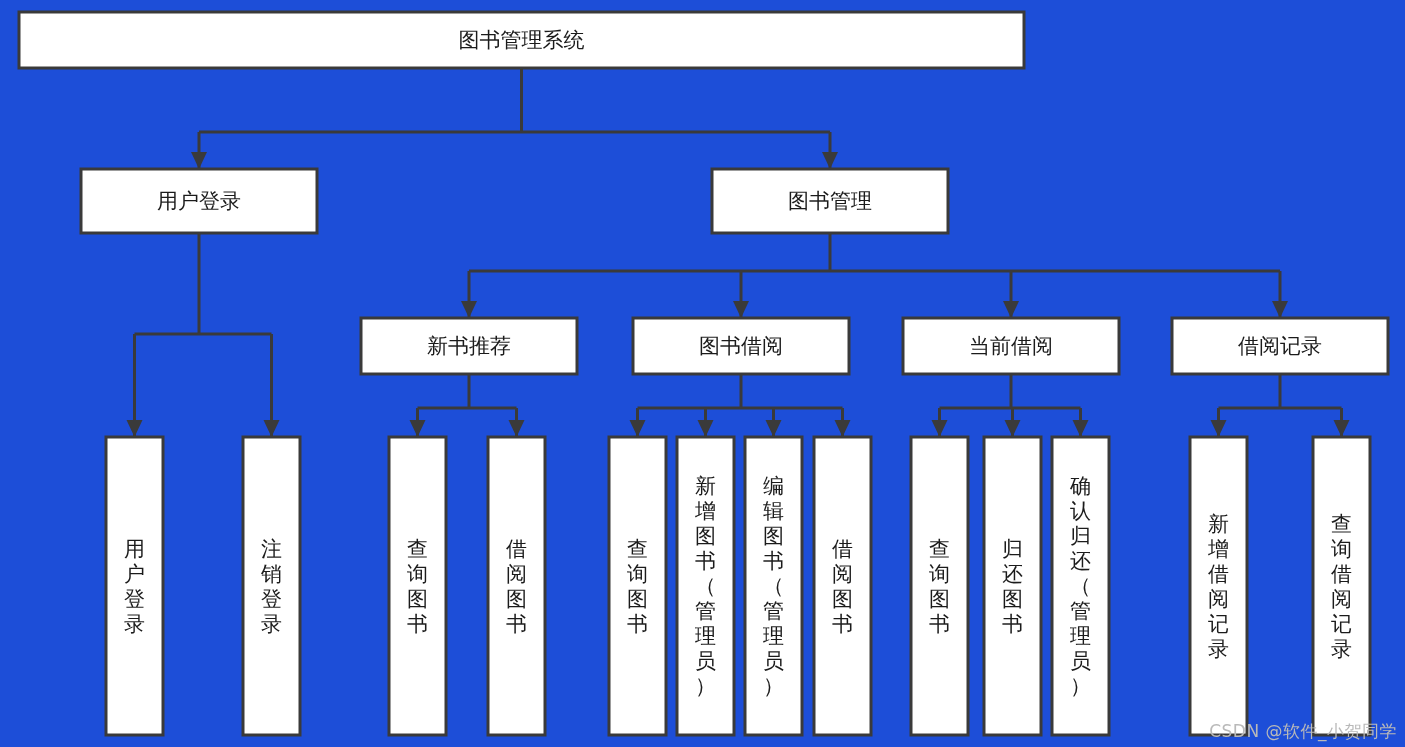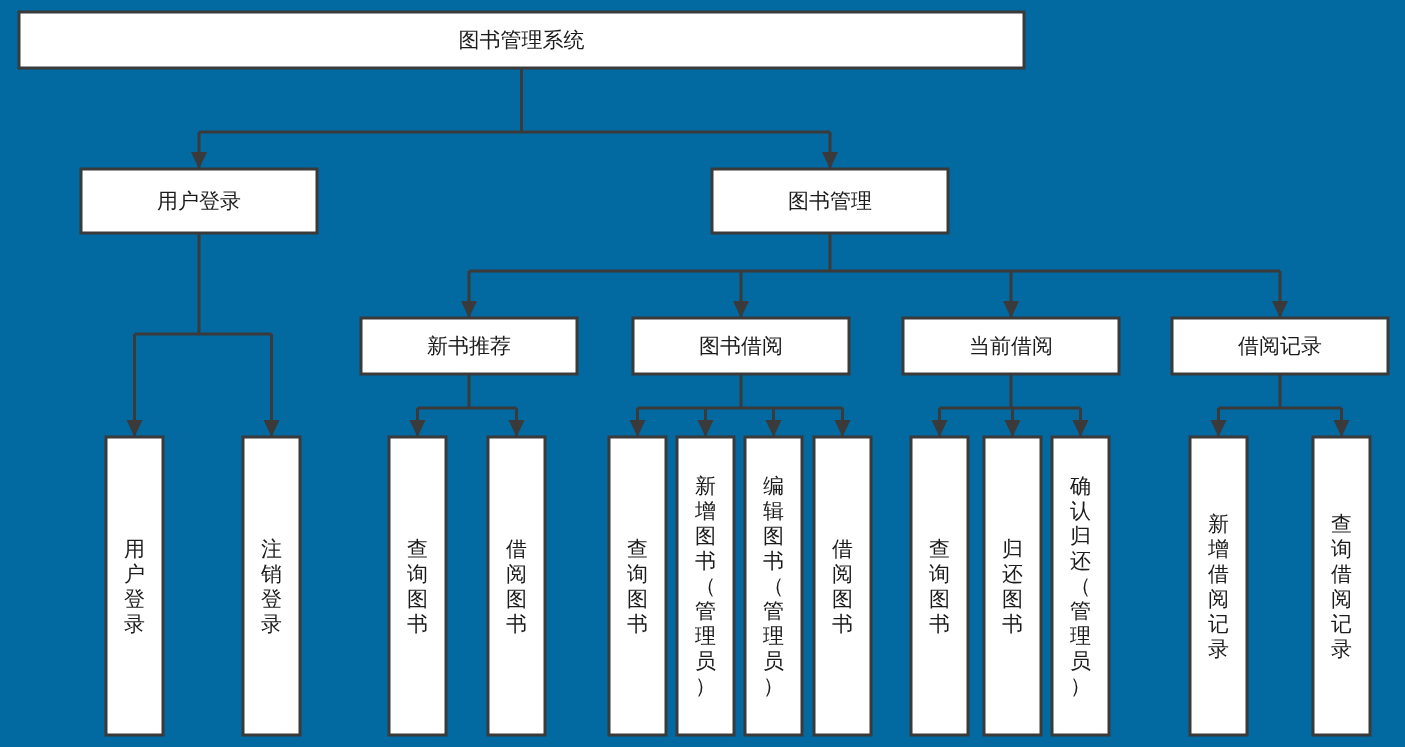--- a/index.html
+++ b/index.html
@@ -10,21 +10,21 @@
   body {
     width: 1405px;
     height: 747px;
     font-family: "Liberation Sans", sans-serif;
     overflow: hidden;
   }
   #diagram-root {
     position: relative;
     width: 1405px;
     height: 747px;
-    background: #0369a1;
+    background: #1d4ed8;
   }
   svg#tree-svg {
     position: absolute;
     left: 0;
     top: 0;
     width: 1405px;
     height: 747px;
     display: block;
   }
   .node-box {
@@ -204,13 +204,14 @@
           <rect x="1190" y="437" width="57" height="298" class="node-box"></rect>
           <text x="1218.5" y="530.5" class="node-label-v"><tspan x="1218.5" dy="0">新</tspan><tspan x="1218.5" dy="25">增</tspan><tspan x="1218.5" dy="25">借</tspan><tspan x="1218.5" dy="25">阅</tspan><tspan x="1218.5" dy="25">记</tspan><tspan x="1218.5" dy="25">录</tspan></text>
         </g>
         <g>
           <rect x="1313" y="437" width="57" height="298" class="node-box"></rect>
           <text x="1341.5" y="530.5" class="node-label-v"><tspan x="1341.5" dy="0">查</tspan><tspan x="1341.5" dy="25">询</tspan><tspan x="1341.5" dy="25">借</tspan><tspan x="1341.5" dy="25">阅</tspan><tspan x="1341.5" dy="25">记</tspan><tspan x="1341.5" dy="25">录</tspan></text>
         </g>
       </g>
   </svg>
 
+  <div class="watermark">CSDN @软件_小贺同学</div>
 </div>
 
 </body></html>

